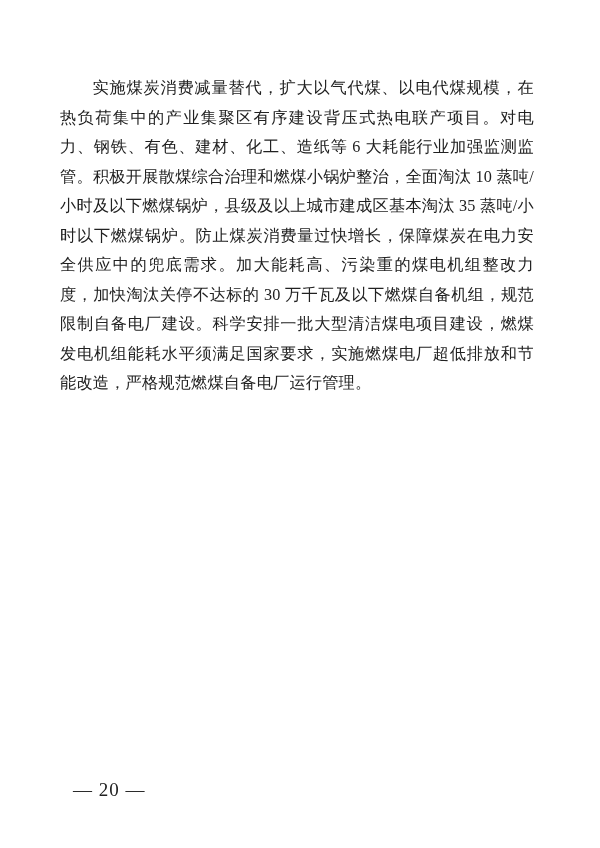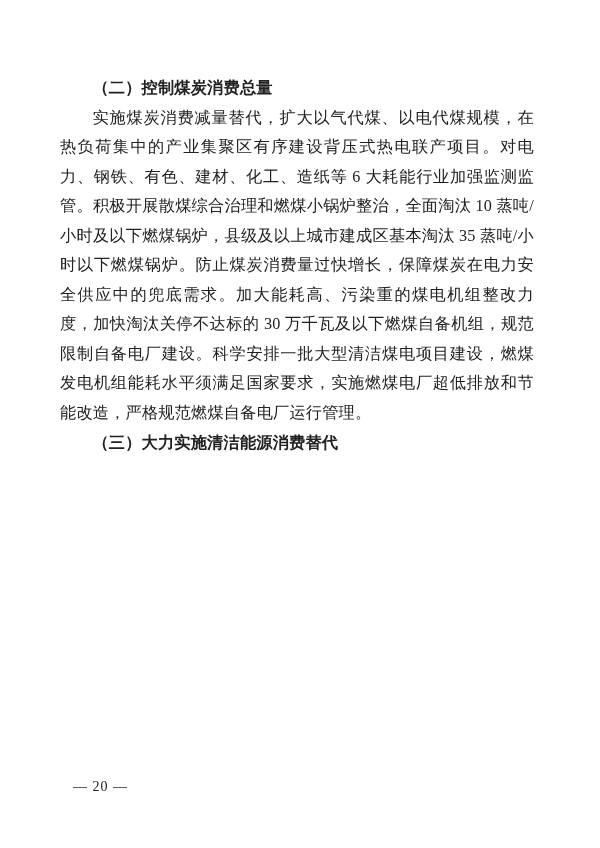--- a/index.html
+++ b/index.html
@@ -29,29 +29,27 @@
     text-indent: 2em;
     word-break: break-all;
   }
   .heading {
     font-weight: 700;
   }
   .footer {
     position: absolute;
     left: 73px;
     top: 779px;
-    font-size: 14px;
+    font-size: 19px;
     letter-spacing: 1px;
     color: #212121;
   }
 </style>
 </head>
 <body>
 
 <div class="page">
   <div class="content">
-    <p class="para heading">（二）控制煤炭消费总量</p>
     <p class="para">实施煤炭消费减量替代，扩大以气代煤、以电代煤规模，在热负荷集中的产业集聚区有序建设背压式热电联产项目。对电力、钢铁、有色、建材、化工、造纸等 6 大耗能行业加强监测监管。积极开展散煤综合治理和燃煤小锅炉整治，全面淘汰 10 蒸吨/小时及以下燃煤锅炉，县级及以上城市建成区基本淘汰 35 蒸吨/小时以下燃煤锅炉。防止煤炭消费量过快增长，保障煤炭在电力安全供应中的兜底需求。加大能耗高、污染重的煤电机组整改力度，加快淘汰关停不达标的 30 万千瓦及以下燃煤自备机组，规范限制自备电厂建设。科学安排一批大型清洁煤电项目建设，燃煤发电机组能耗水平须满足国家要求，实施燃煤电厂超低排放和节能改造，严格规范燃煤自备电厂运行管理。</p>
-    <p class="para heading">（三）大力实施清洁能源消费替代</p>
   </div>
 
   <div class="footer">— 20 —</div>
 </div>
 
 </body></html>

